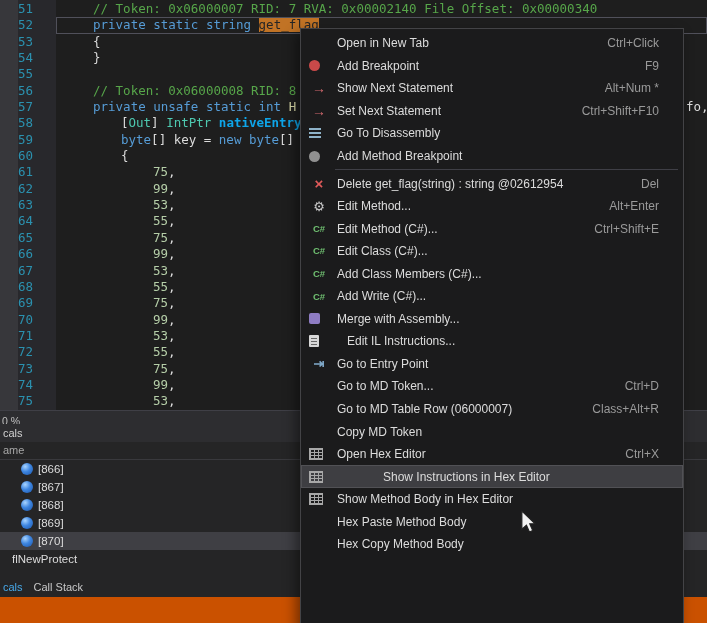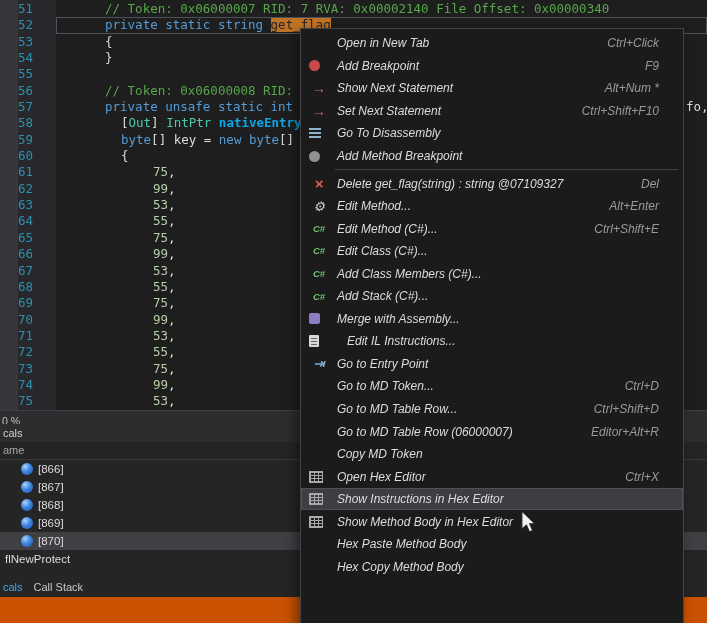--- a/index.html
+++ b/index.html
@@ -12,21 +12,21 @@
   .editor{position:absolute;left:0;top:0;width:707px;height:410px;background:#1E1E1E;overflow:hidden;}
   .margin-strip{position:absolute;left:0;top:0;width:18px;height:100%;background:#37373B;}
   .num-strip{position:absolute;left:18px;top:0;width:38px;height:100%;background:#28282C;}
   #code-rows{position:absolute;left:0;top:1px;width:100%;font-family:"DejaVu Sans Mono",monospace;
     font-size:12.5px;line-height:16.35px;white-space:pre;}
   .code-row{height:16.35px;position:relative;}
   .code-row.current::after{content:"";position:absolute;left:56px;right:0;top:0;bottom:0;
     border:1px solid #50505A;pointer-events:none;box-sizing:border-box;}
   .lnum{position:absolute;left:18px;width:30px;text-align:left;color:var(--line-number,#2B91AF);}
   .ltext{position:absolute;}
-  .ind0{left:105px}.ind1{left:121px}.ind2{left:153px}
+  .ind0{left:93px}.ind1{left:121px}.ind2{left:153px}
   .tk-cmt{color:var(--comment,#57A64A)}
   .tk-kw{color:var(--keyword,#569CD6)}
   .tk-typ{color:var(--type,#4EC9B0)}
   .tk-mth{color:#DCDCAA}
   .tk-par{color:#0ea5e9;font-weight:bold}
   .tk-loc{color:#DCDCDC}
   .tk-num{color:var(--number,#B5CEA8)}
   .tk-pln{color:#DCDCDC}
   .hl{background:var(--reference-highlight,#C17325);color:#252525;text-align:center;}
   .overflow-code{position:absolute;left:686px;top:99px;font-family:"DejaVu Sans Mono",monospace;
@@ -41,34 +41,34 @@
     color:#D0D0D0;font-size:11px;line-height:18px;padding-left:3px;box-sizing:border-box;}
   .locals-header{position:absolute;left:0;top:18px;width:100%;height:18px;background:#252526;
     color:#A8A8A8;font-size:11px;line-height:17px;padding-left:3px;
     border-bottom:1px solid #39393D;box-sizing:border-box;}
   #locals-rows{position:absolute;left:0;top:36px;width:100%;}
   .locals-row{height:18px;line-height:18px;font-size:11.5px;color:#DCDCDC;position:relative;background:#252526;}
   .locals-row.selected{background:#3F3F44;}
   .sphere{position:absolute;left:21px;top:3px;width:12px;height:12px;border-radius:50%;
     background:radial-gradient(circle at 35% 30%, #A8D4FF 0%, #3D85E0 45%, #1C55A8 100%);}
   .locals-label{position:absolute;left:38px;white-space:nowrap;}
-  .locals-row.noicon .locals-label{left:5px;}
+  .locals-row.noicon .locals-label{left:12px;}
   .tabbar{position:absolute;left:0;top:154px;width:100%;height:19px;background:#252526;
     display:flex;align-items:center;font-size:11px;}
   .tab{padding:0 8px 0 3px;line-height:19px;color:#C8C8C8;}
   .tab.active{color:var(--active-tab-text,#47A8E8);}
   
   .statusbar{position:absolute;left:0;top:597px;width:707px;height:26px;
     background:var(--debug-status-bar,#CA5100);}
   
   .context-menu{position:absolute;left:300px;top:28px;width:384px;height:600px;background:#1B1B1C;
     border:1px solid #434346;box-sizing:border-box;box-shadow:-4px 5px 12px rgba(0,0,0,.45);
     padding-top:3px;z-index:10;overflow:hidden;}
-  .menu-item{height:22.55px;position:relative;display:flex;align-items:center;font-style:italic;}
-  .menu-item.hl{background:var(--menu-highlight,#3E3E42);box-shadow:inset 0 0 0 1px #515155;}
+  .menu-item{height:22.55px;position:relative;display:flex;align-items:center;}
+  .menu-item.hl{background:var(--menu-highlight,#3E3E42);box-shadow:inset 0 0 0 1px #515155;padding-left:46px;}
   .mi-icon{position:absolute;left:8px;width:20px;height:16px;display:flex;align-items:center;
     justify-content:center;line-height:1;}
   .mi-label{margin-left:36px;font-size:12px;color:#DCDCDC;white-space:nowrap;}
   .mi-shortcut{margin-left:auto;margin-right:24px;font-size:12px;color:#9A9A9A;white-space:nowrap;}
   .menu-sep{height:5px;position:relative;}
   .menu-sep::after{content:"";position:absolute;left:34px;right:5px;top:2px;border-top:1px solid #3F3F46;}
   
   .ic-debug-start{width:0;height:0;border-left:9px solid #3DA84A;border-top:5px solid transparent;
     border-bottom:5px solid transparent;}
   .ic-breakpoint{width:11px;height:11px;border-radius:50%;background:#C94949;}
@@ -167,21 +167,21 @@
       <span class="mi-shortcut"></span>
     </div>
     <div class="menu-item">
       <span class="mi-icon ic-method-breakpoint"></span>
       <span class="mi-label">Add Method Breakpoint</span>
       <span class="mi-shortcut"></span>
     </div>
     <div class="menu-sep"></div>
     <div class="menu-item">
       <span class="mi-icon ic-delete">×</span>
-      <span class="mi-label">Delete get_flag(string) : string @07109327</span>
+      <span class="mi-label">Delete get_flag(string) : string @02612954</span>
       <span class="mi-shortcut">Del</span>
     </div>
     <div class="menu-item">
       <span class="mi-icon ic-settings-gear">⚙</span>
       <span class="mi-label">Edit Method...</span>
       <span class="mi-shortcut">Alt+Enter</span>
     </div>
     <div class="menu-item">
       <span class="mi-icon ic-csharp">C#</span>
       <span class="mi-label">Edit Method (C#)...</span>
@@ -192,21 +192,21 @@
       <span class="mi-label">Edit Class (C#)...</span>
       <span class="mi-shortcut"></span>
     </div>
     <div class="menu-item">
       <span class="mi-icon ic-csharp">C#</span>
       <span class="mi-label">Add Class Members (C#)...</span>
       <span class="mi-shortcut"></span>
     </div>
     <div class="menu-item">
       <span class="mi-icon ic-csharp">C#</span>
-      <span class="mi-label">Add Stack (C#)...</span>
+      <span class="mi-label">Add Write (C#)...</span>
       <span class="mi-shortcut"></span>
     </div>
     <div class="menu-item">
       <span class="mi-icon ic-assembly"></span>
       <span class="mi-label">Merge with Assembly...</span>
       <span class="mi-shortcut"></span>
     </div>
     <div class="menu-item">
       <span class="mi-icon ic-il-editor"></span>
       <span class="mi-label">Edit IL Instructions...</span>
@@ -217,27 +217,22 @@
       <span class="mi-label">Go to Entry Point</span>
       <span class="mi-shortcut"></span>
     </div>
     <div class="menu-item">
       <span class="mi-icon"></span>
       <span class="mi-label">Go to MD Token...</span>
       <span class="mi-shortcut">Ctrl+D</span>
     </div>
     <div class="menu-item">
       <span class="mi-icon"></span>
-      <span class="mi-label">Go to MD Table Row...</span>
-      <span class="mi-shortcut">Ctrl+Shift+D</span>
-    </div>
-    <div class="menu-item">
-      <span class="mi-icon"></span>
       <span class="mi-label">Go to MD Table Row (06000007)</span>
-      <span class="mi-shortcut">Editor+Alt+R</span>
+      <span class="mi-shortcut">Class+Alt+R</span>
     </div>
     <div class="menu-item">
       <span class="mi-icon"></span>
       <span class="mi-label">Copy MD Token</span>
       <span class="mi-shortcut"></span>
     </div>
     <div class="menu-item">
       <span class="mi-icon ic-hex"></span>
       <span class="mi-label">Open Hex Editor</span>
       <span class="mi-shortcut">Ctrl+X</span>

